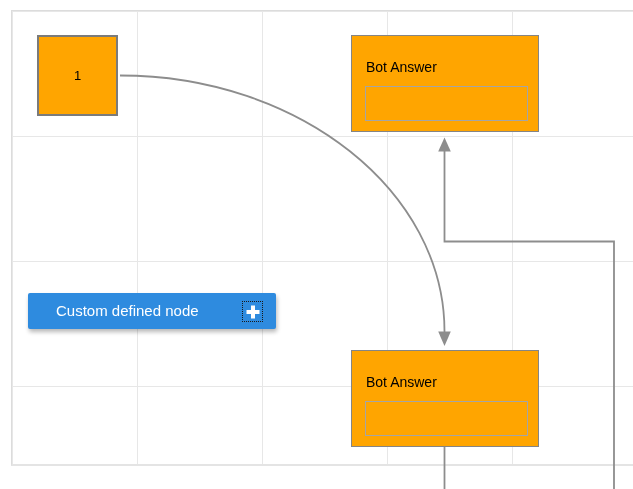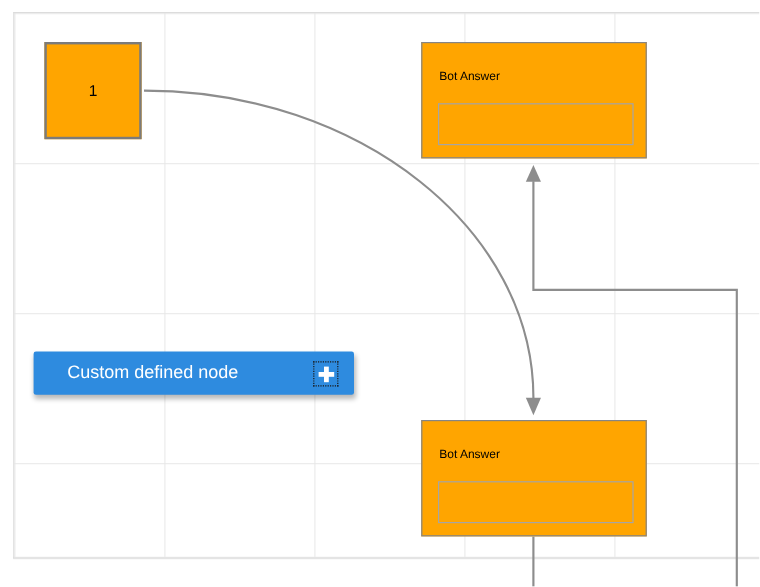--- a/index.html
+++ b/index.html
@@ -34,30 +34,30 @@
 
   .bot-node {
     width:188px; height:97px;
     background:#FFA500; border:1px solid #858585;
   }
   #bot-node-top    { left:351px; top:35px; }
   #bot-node-bottom { left:351px; top:350px; }
 
   .bot-title {
     position:absolute; left:14px; top:23px;
-    font-size:10px; color:#000; white-space:nowrap;
+    font-size:14px; color:#000; white-space:nowrap;
   }
   .bot-field {
     position:absolute; left:13px; top:50px; width:161px; height:33px;
     border:1px solid #a5a5a5; background:transparent;
     font-size:13px; color:#000;
   }
 
   #custom-node {
-    left:28px; top:293px; width:267px; height:36px;
+    left:28px; top:293px; width:248px; height:36px;
     background:#2E8BDF; border-radius:2px;
     box-shadow:1px 3px 4px rgba(0,0,0,0.28);
     color:#ffffff; font-size:15px; line-height:36px;
     padding-left:28px;
     box-sizing:border-box;
   }
   #custom-node .plus-box {
     position:absolute; right:13px; top:8px; width:21px; height:21px;
     border:1px dotted #1a1a1a; box-sizing:border-box;
   }

